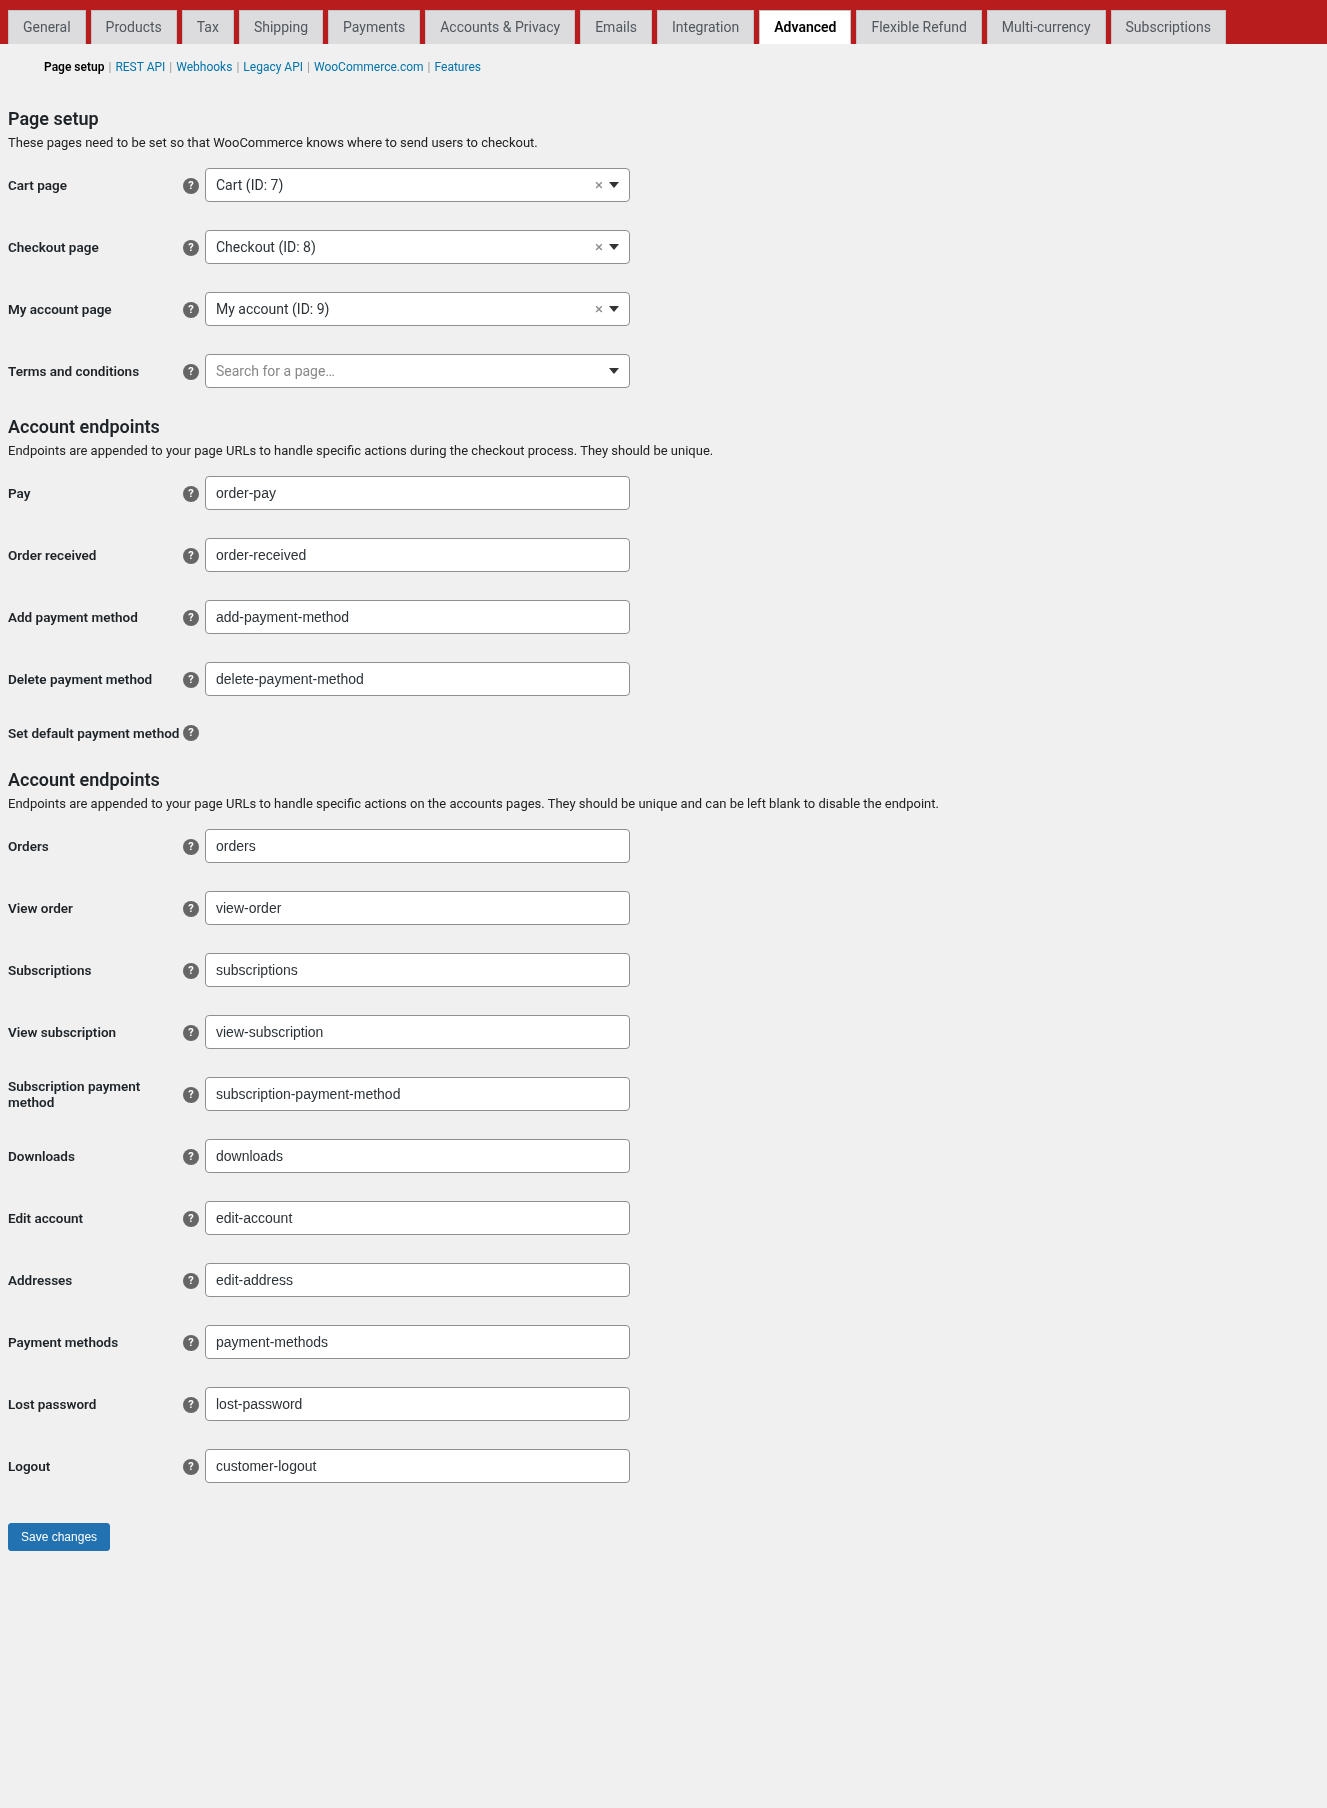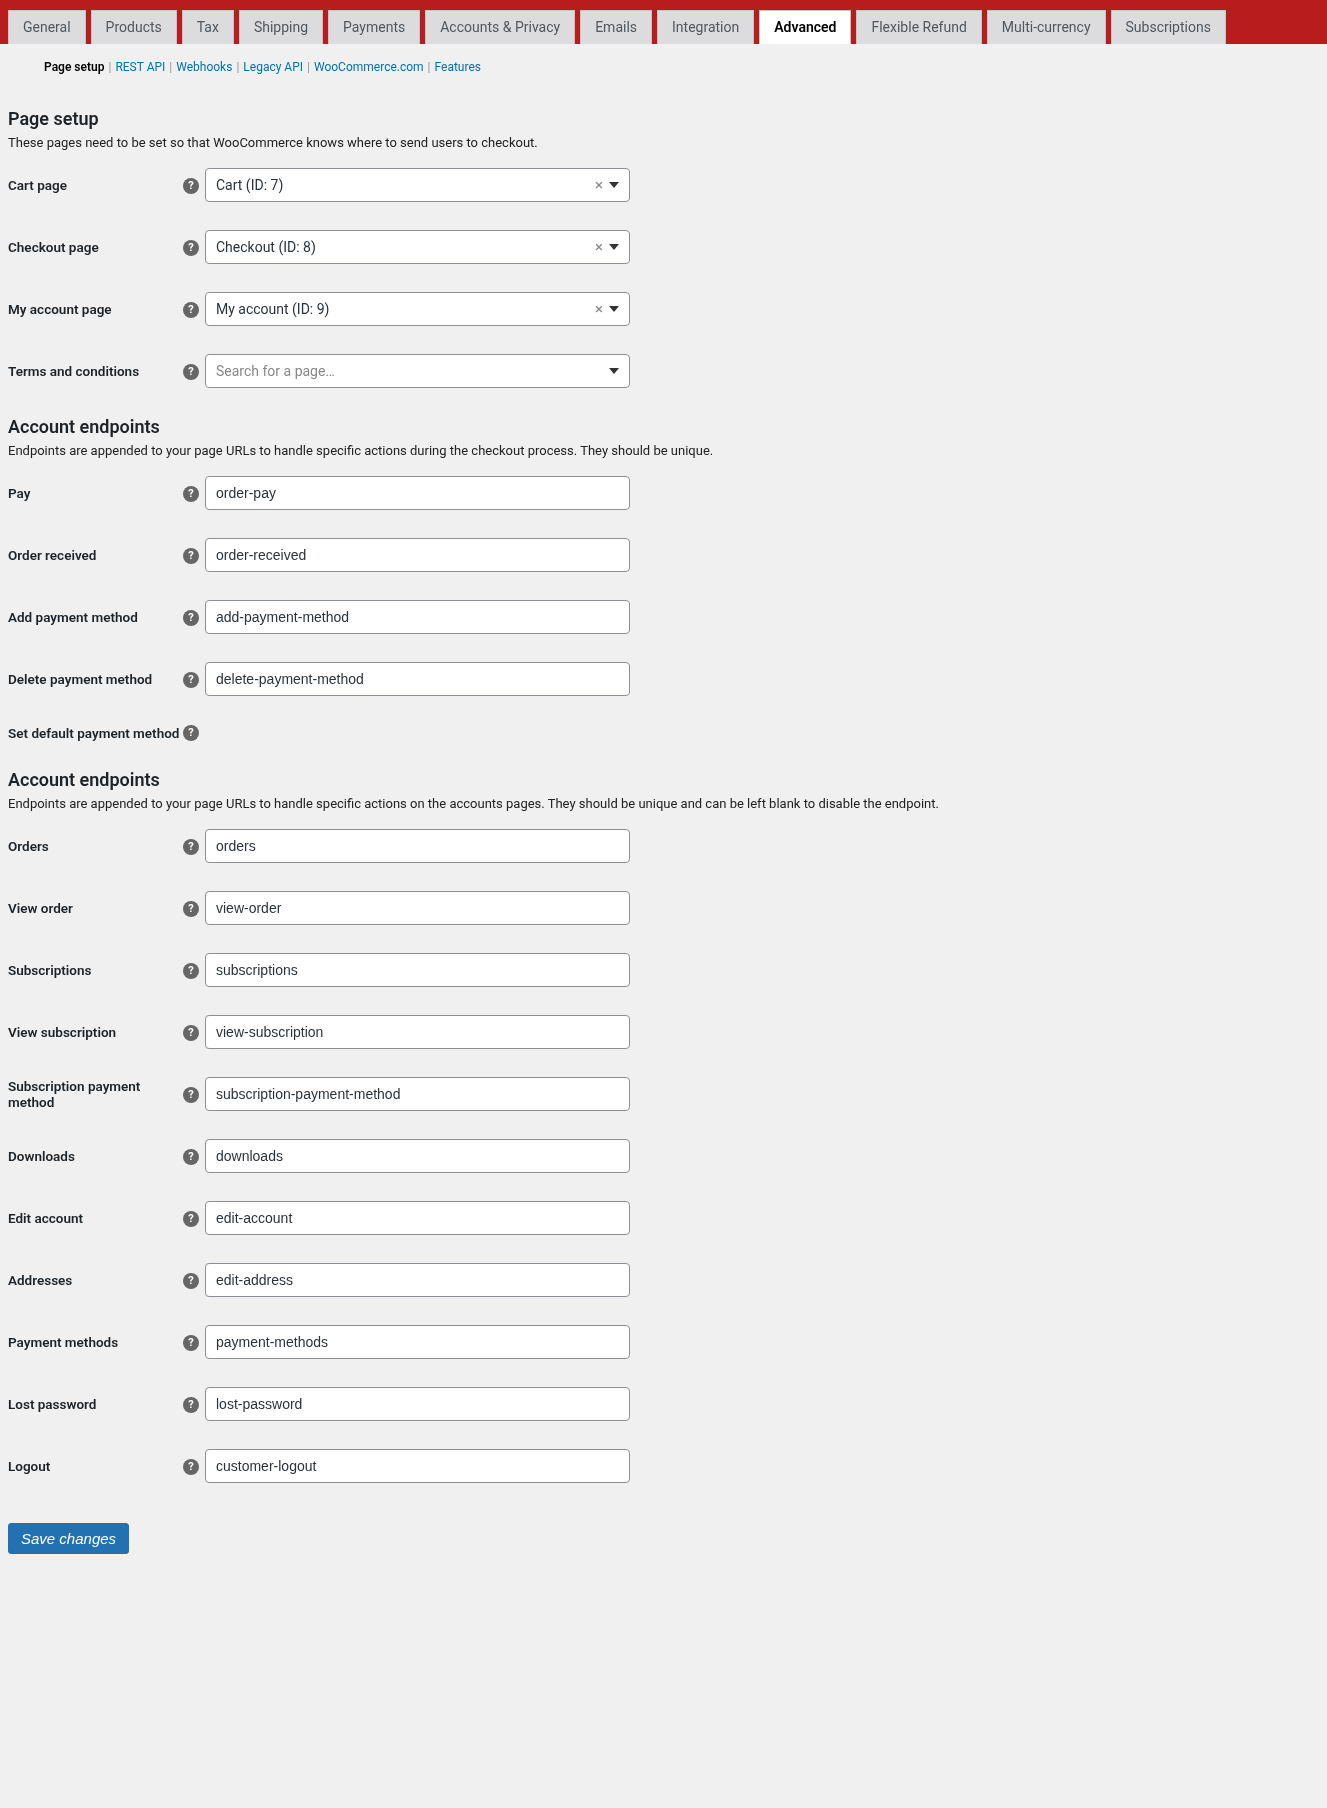--- a/index.html
+++ b/index.html
@@ -122,24 +122,23 @@
     border-right: 5px solid transparent;
     border-top: 6px solid #333;
   }
   .text-input { outline: none; }
   .save-btn {
     background: #2271b1;
     color: #fff;
     border: 1px solid #2271b1;
     border-radius: 3px;
     padding: 6px 12px;
-    font-size: 15px;
+    font-size: 12px;
     cursor: pointer;
     margin-top: 12px;
-    font-style: italic;
   }
 </style>
 </head>
 <body>
 
 <div class="container">
 
   <div class="tabs" id="tabs">
       <div class="tab">General</div>
       <div class="tab">Products</div>

